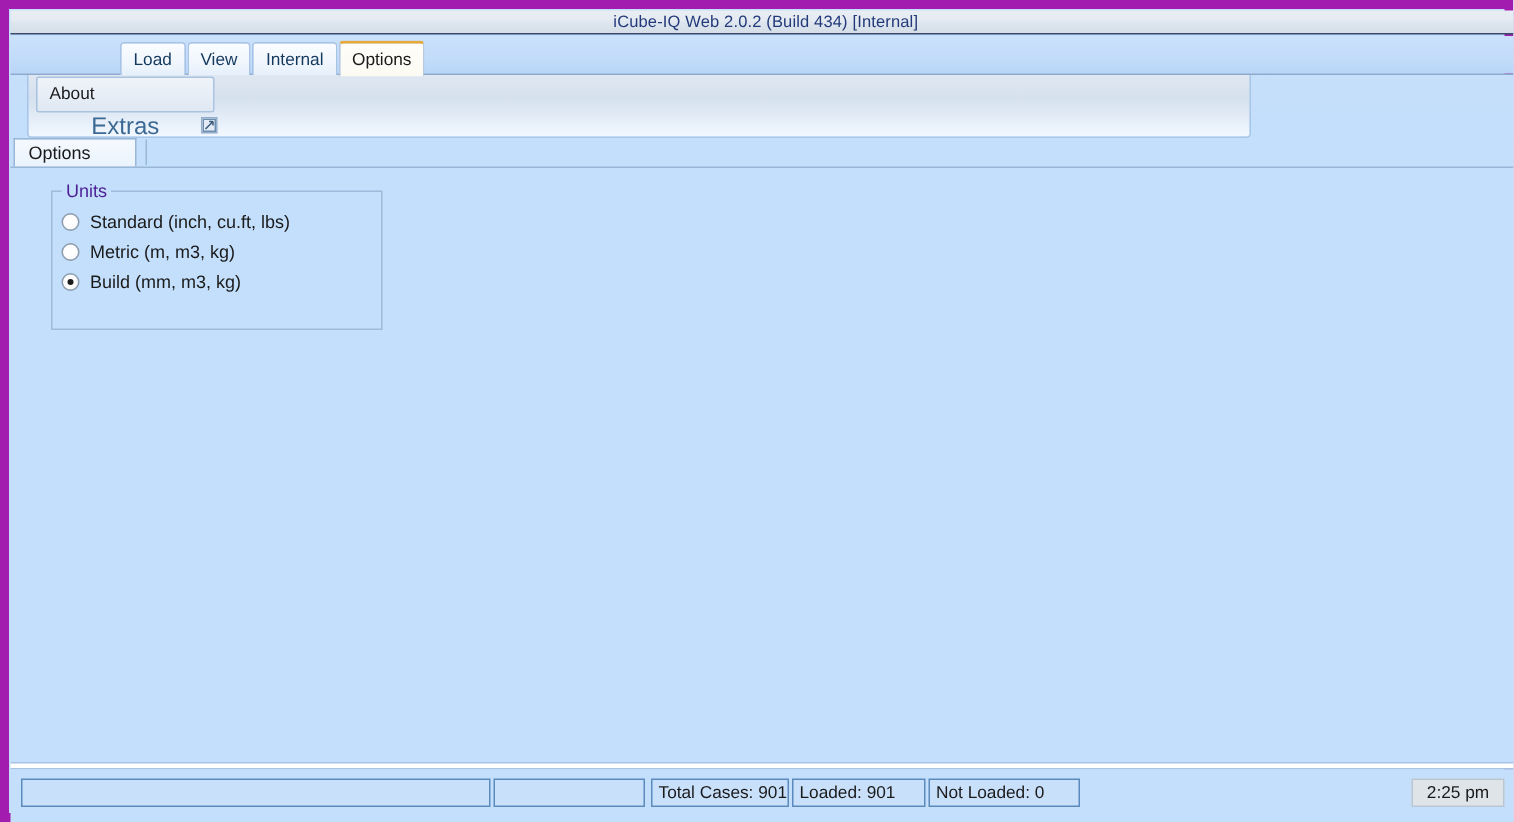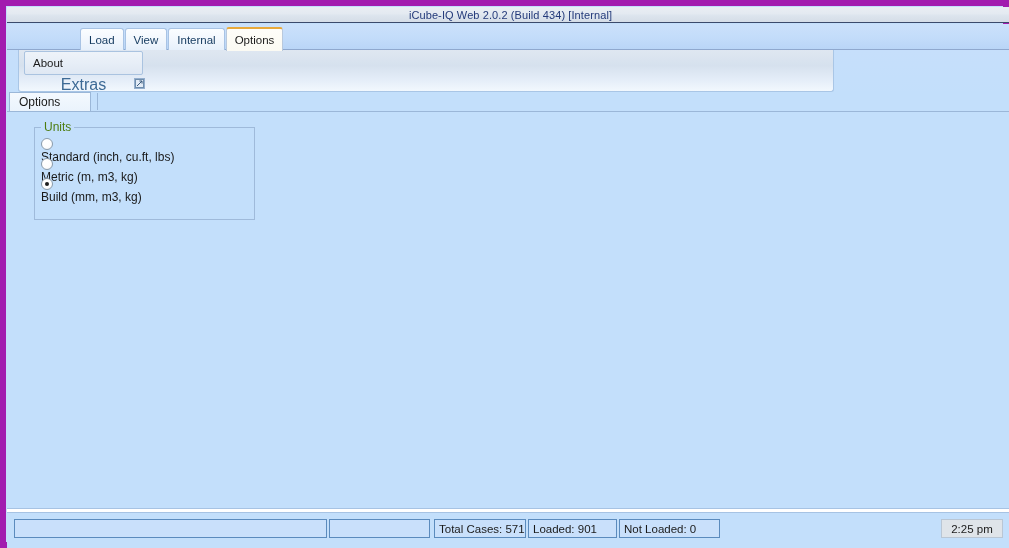--- a/index.html
+++ b/index.html
@@ -234,35 +234,34 @@
     border: 1px solid #9fbada;
     background: transparent;
   }
   .groupbox-title {
     position: absolute;
     left: 6px;
     top: -8px;
     padding: 0 3px;
     background: #c3dffb;
     font-size: 12px;
-    color: #4d7c0f;
+    color: #4c1d95;
     line-height: 14px;
   }
   .radio-list {
     position: absolute;
     left: 6px;
     top: 10px;
     width: 208px;
   }
   .radio-row {
     display: flex;
-    align-items: flex-start;
+    align-items: center;
     height: 20px;
     cursor: default;
-    flex-direction: column;
   }
   .radio-mark {
     position: relative;
     width: 12px;
     height: 12px;
     flex: 0 0 12px;
     box-sizing: border-box;
     border-radius: 50%;
     border: 1px solid #8c9cab;
     background: radial-gradient(circle at 35% 32%, #ffffff 0%, #fdfdfd 55%, #eef1f4 100%);
@@ -419,20 +418,20 @@
           </div>
 
         </div>
       </div>
     </div>
 
     <div class="status-separator"></div>
     <div class="statusbar">
       <div class="status-panel p1"></div>
       <div class="status-panel p2"></div>
-      <div class="status-panel p3">Total Cases: 571</div>
+      <div class="status-panel p3">Total Cases: 901</div>
       <div class="status-panel p4">Loaded: 901</div>
       <div class="status-panel p5">Not Loaded: 0</div>
       <div class="status-clock">2:25 pm</div>
     </div>
 
   </div>
 </div>
 
 </body></html>

